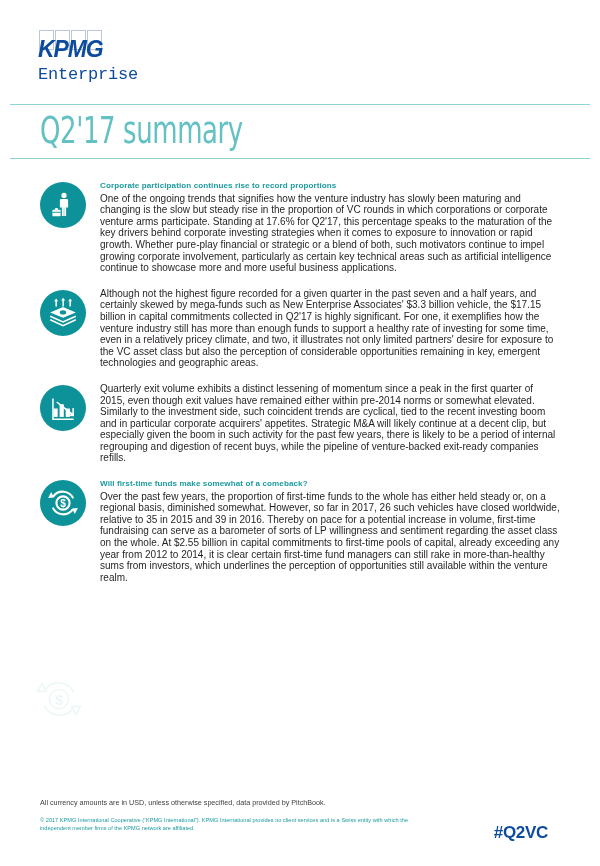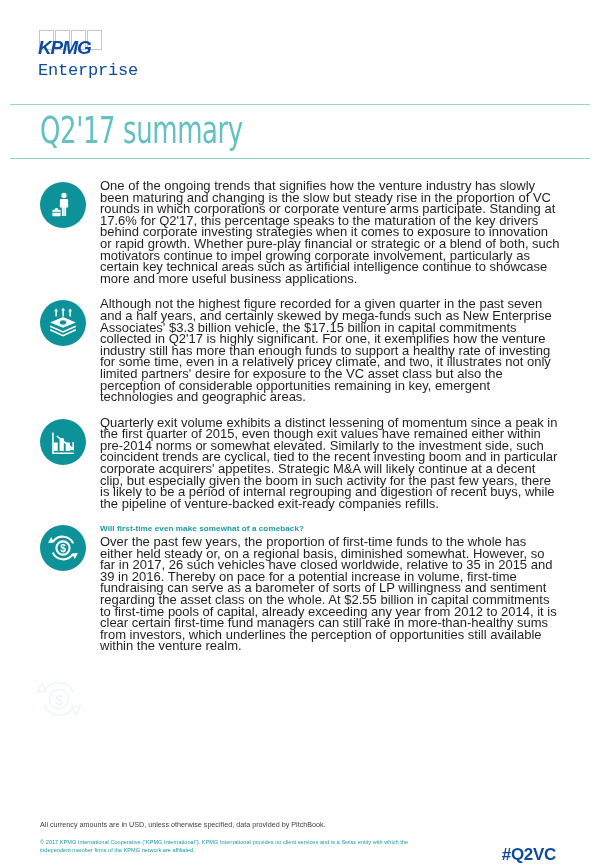--- a/index.html
+++ b/index.html
@@ -31,21 +31,21 @@
     width: 15px;
     height: 20px;
     border: 1px solid #b9c6dd;
     box-sizing: border-box;
     background: #ffffff;
   }
   .logo-wordmark {
     font-family: "Liberation Sans", sans-serif;
     font-weight: bold;
     font-style: italic;
-    font-size: 19px;
+    font-size: 23px;
     letter-spacing: -1.1px;
     color: #0d4b9e;
     line-height: 1;
     margin-top: -12px;
   }
   .logo-sub {
     font-family: Liberation Mono, monospace;
     font-size: 17px;
     color: #0d4b9e;
     line-height: 1;
@@ -112,21 +112,21 @@
   .section-body { flex: 1 1 auto; }
   .section-heading {
     font-size: 8.1px;
     font-weight: bold;
     color: #1b9ba0;
     line-height: 11.6px;
     margin: 0 0 1px 0;
     letter-spacing: 0.01em;
   }
   .section-text {
-    font-size: 13px;
+    font-size: 10px;
     color: #231f20;
     line-height: 11.6px;
     margin: 0;
     text-align: left;
   }
 
   
   .watermark {
     position: absolute;
     left: 36px;
@@ -135,39 +135,38 @@
     height: 46px;
     opacity: 0.07;
   }
 
   
   .footer {
     position: absolute;
     left: 40px;
     top: 798px;
     width: 520px;
-    margin-top: 22px;
   }
   .footer-note {
     font-size: 7.2px;
     color: #3d3d3d;
     line-height: 10px;
     margin: 0 0 8px 0;
   }
   .footer-legal {
     font-size: 5.6px;
     color: #1b9ba0;
     line-height: 8.2px;
     margin: 0;
     width: 368px;
     text-align: justify;
   }
   .hashtag {
     position: absolute;
-    right: 4px;
+    right: 12px;
     top: 26px;
     font-size: 17px;
     font-weight: bold;
     color: #0d4b9e;
     letter-spacing: -0.3px;
     line-height: 1;
   }
 </style>
 </head>
 <body>
@@ -195,20 +194,21 @@
         <svg width="30" height="30" viewBox="0 0 30 30">
           <circle cx="16" cy="5.4" r="2.6" fill="#ffffff"></circle>
           <path d="M13.2 9 h5.6 a1.3 1.3 0 0 1 1.3 1.3 v7.2 h-2 v8.5 h-1.9 v-8.5 h-0.4 v8.5 h-1.9 v-8.5 h-2 v-7.2 A1.3 1.3 0 0 1 13.2 9 z" fill="#ffffff"></path>
           <rect x="4.4" y="19.8" width="8.2" height="6.4" rx="0.6" fill="#ffffff"></rect>
           <rect x="7.1" y="18.1" width="2.8" height="1.9" rx="0.5" fill="#ffffff"></rect>
           <rect x="4.4" y="21.8" width="8.2" height="0.9" fill="#0d9299"></rect>
         </svg>
       </div>
     </div>
     <div class="section-body">
+      <p class="section-heading">Corporate participation continues rise to record proportions</p>
       <p class="section-text">One of the ongoing trends that signifies how the venture industry has slowly been maturing and changing is the slow but steady rise in the proportion of VC rounds in which corporations or corporate venture arms participate. Standing at 17.6% for Q2'17, this percentage speaks to the maturation of the key drivers behind corporate investing strategies when it comes to exposure to innovation or rapid growth. Whether pure-play financial or strategic or a blend of both, such motivators continue to impel growing corporate involvement, particularly as certain key technical areas such as artificial intelligence continue to showcase more and more useful business applications.</p>
     </div>
   </div>
 
   <div class="section">
     <div class="icon-wrap">
       <div class="icon-circle">
         <svg width="32" height="32" viewBox="0 0 32 32">
           <g fill="#ffffff">
             <path d="M8.4 3.2 h1.5 v6.4 h-1.5 z"></path>
@@ -260,21 +260,21 @@
             <path d="M5.8 20.6 A11.6 11.6 0 0 0 25.8 22.4"></path>
           </g>
           <path d="M4.2 5.0 l2.8 5.6 l-5.9 0.3 z" fill="#ffffff"></path>
           <path d="M27.8 27.0 l-2.8 -5.6 l5.9 -0.3 z" fill="#ffffff"></path>
           <circle cx="16" cy="16" r="6.6" fill="none" stroke="#ffffff" stroke-width="2.1"></circle>
           <text x="16" y="19.9" text-anchor="middle" font-family="Liberation Sans, sans-serif" font-size="10.2" font-weight="bold" fill="#ffffff">$</text>
         </svg>
       </div>
     </div>
     <div class="section-body">
-      <p class="section-heading">Will first-time even make somewhat of a comeback?</p>
+      <p class="section-heading">Will first-time funds make somewhat of a comeback?</p>
       <p class="section-text">Over the past few years, the proportion of first-time funds to the whole has either held steady or, on a regional basis, diminished somewhat. However, so far in 2017, 26 such vehicles have closed worldwide, relative to 35 in 2015 and 39 in 2016. Thereby on pace for a potential increase in volume, first-time fundraising can serve as a barometer of sorts of LP willingness and sentiment regarding the asset class on the whole. At $2.55 billion in capital commitments to first-time pools of capital, already exceeding any year from 2012 to 2014, it is clear certain first-time fund managers can still rake in more-than-healthy sums from investors, which underlines the perception of opportunities still available within the venture realm.</p>
     </div>
   </div>
 
 </div>
 
 <div class="watermark">
   <svg width="46" height="46" viewBox="0 0 32 32">
     <g fill="none" stroke="#0d9299" stroke-width="1.1">
       <path d="M26.2 11.4 A11.6 11.6 0 0 0 6.2 9.6"></path>

